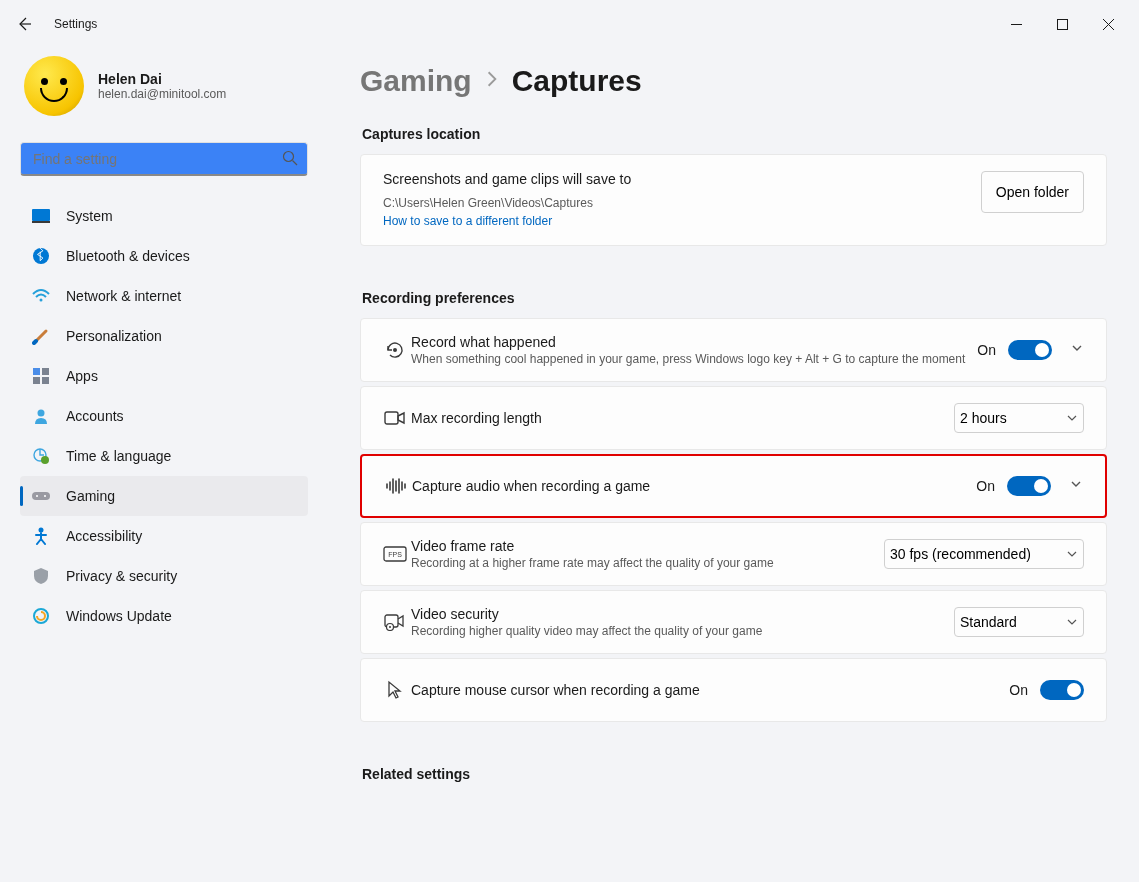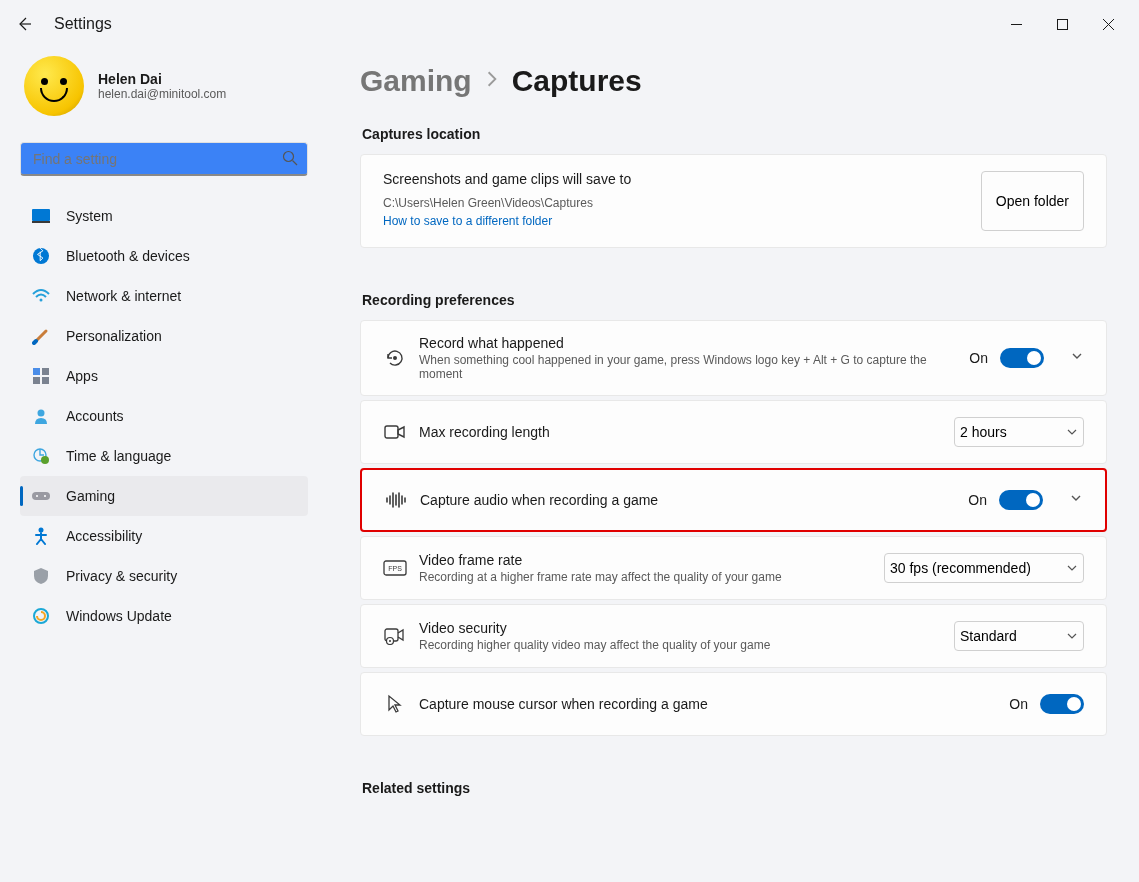--- a/index.html
+++ b/index.html
@@ -1,20 +1,20 @@
 <!DOCTYPE html>
 <html><head>
 <meta charset="utf-8">
 <style>
 * { box-sizing: border-box; margin: 0; padding: 0; font-family: "Segoe UI", -apple-system, sans-serif; }
 body { background:#f3f4f7; width:1139px; height:882px; overflow:hidden; }
 .window { width:1139px; height:882px; background:#f3f4f7; position:relative; display:flex; flex-direction:column; }
 .titlebar { height:48px; display:flex; align-items:center; padding:0 8px; }
 .back-btn { width:32px; height:32px; display:flex; align-items:center; justify-content:center; border-radius:4px; cursor:pointer; }
-.title-label { margin-left:14px; font-size:16px; color:#1a1a1a; }
+.title-label { margin-left:14px; font-size:12px; color:#1a1a1a; }
 .win-ctrls { margin-left:auto; display:flex; }
 .win-btn { width:46px; height:32px; display:flex; align-items:center; justify-content:center; cursor:pointer; }
 .body { flex:1; display:flex; overflow:hidden; }
 .sidebar { width:320px; padding:0 12px 0 20px; display:flex; flex-direction:column; }
 .profile { display:flex; align-items:center; padding:8px 4px 20px 4px; gap:14px; }
 .avatar { width:60px; height:60px; border-radius:50%; background:radial-gradient(circle at 35% 30%, #ffe94d 0%, #f7c400 70%, #b88a00 100%); position:relative; }
 .avatar::before, .avatar::after { content:""; position:absolute; width:7px; height:7px; background:#000; border-radius:50%; top:22px; }
 .avatar::before { left:17px; } .avatar::after { right:17px; }
 .avatar .smile { position:absolute; width:28px; height:14px; border:2.5px solid #000; border-top:none; border-radius:0 0 28px 28px; top:32px; left:16px; }
 .profile-name { font-size:14px; font-weight:600; color:#1a1a1a; }
@@ -31,22 +31,22 @@
 .breadcrumb { display:flex; align-items:center; gap:14px; margin-bottom:28px; }
 .breadcrumb .bc-parent { font-size:30px; font-weight:600; color:#767676; cursor:pointer; }
 .breadcrumb .sep { color:#9a9a9a; }
 .breadcrumb .bc-current { font-size:30px; font-weight:600; color:#1a1a1a; }
 .section-label { font-size:14px; font-weight:600; color:#1a1a1a; margin:0 0 12px 2px; }
 .card { background:#fdfdfd; border:1px solid #e8e8e8; border-radius:4px; padding:16px 22px; margin-bottom:44px; display:flex; align-items:flex-start; gap:20px; }
 .card .card-text { flex:1; }
 .card .ct-title { font-size:14px; color:#1a1a1a; }
 .card .ct-sub { font-size:12px; color:#5a5a5a; margin-top:9px; }
 .card .ct-link { font-size:12px; color:#0067c0; margin-top:4px; cursor:pointer; display:inline-block; }
-.btn-outline { border:1px solid #d0d0d0; background:#fdfdfd; border-radius:4px; padding:21px 14px; font-size:14px; cursor:pointer; }
-.setting-row { background:#fdfdfd; border:1px solid #e8e8e8; border-radius:4px; padding:14px 22px; margin-bottom:4px; display:flex; align-items:center; gap:12px; min-height:64px; }
+.btn-outline { border:1px solid #d0d0d0; background:#fdfdfd; border-radius:4px; padding:12px 14px; font-size:14px; cursor:pointer; }
+.setting-row { background:#fdfdfd; border:1px solid #e8e8e8; border-radius:4px; padding:14px 22px; margin-bottom:4px; display:flex; align-items:center; gap:4px; min-height:64px; }
 .setting-row.highlighted { border:2px solid #e00000; }
 .setting-row .row-icon { width:24px; display:flex; justify-content:center; }
 .setting-row .row-text { flex:1; }
 .setting-row .rt-title { font-size:14px; color:#1a1a1a; }
 .setting-row .rt-sub { font-size:12px; color:#5a5a5a; margin-top:2px; }
 .toggle-wrap { display:flex; align-items:center; gap:12px; }
 .toggle-label { font-size:14px; color:#1a1a1a; }
 .toggle { width:44px; height:20px; background:#0067c0; border-radius:10px; position:relative; cursor:pointer; }
 .toggle::after { content:""; position:absolute; width:14px; height:14px; background:#fff; border-radius:50%; top:3px; right:3px; }
 .expand-chev { margin-left:14px; cursor:pointer; }

